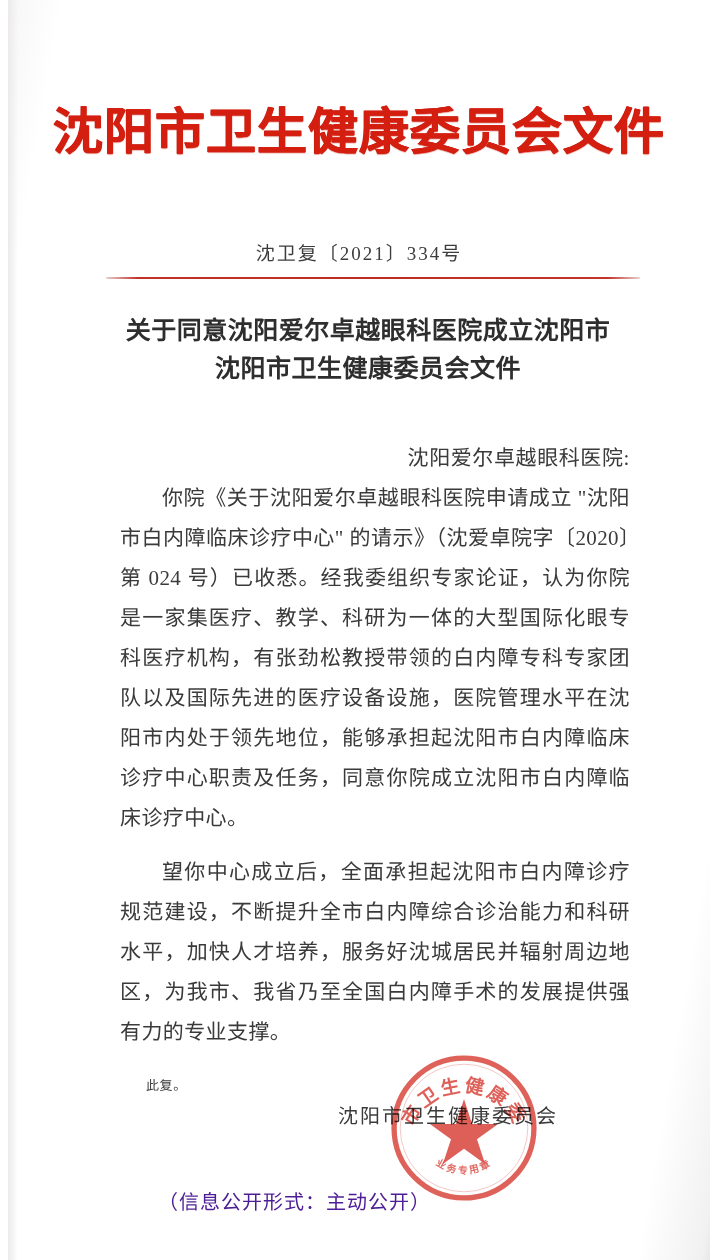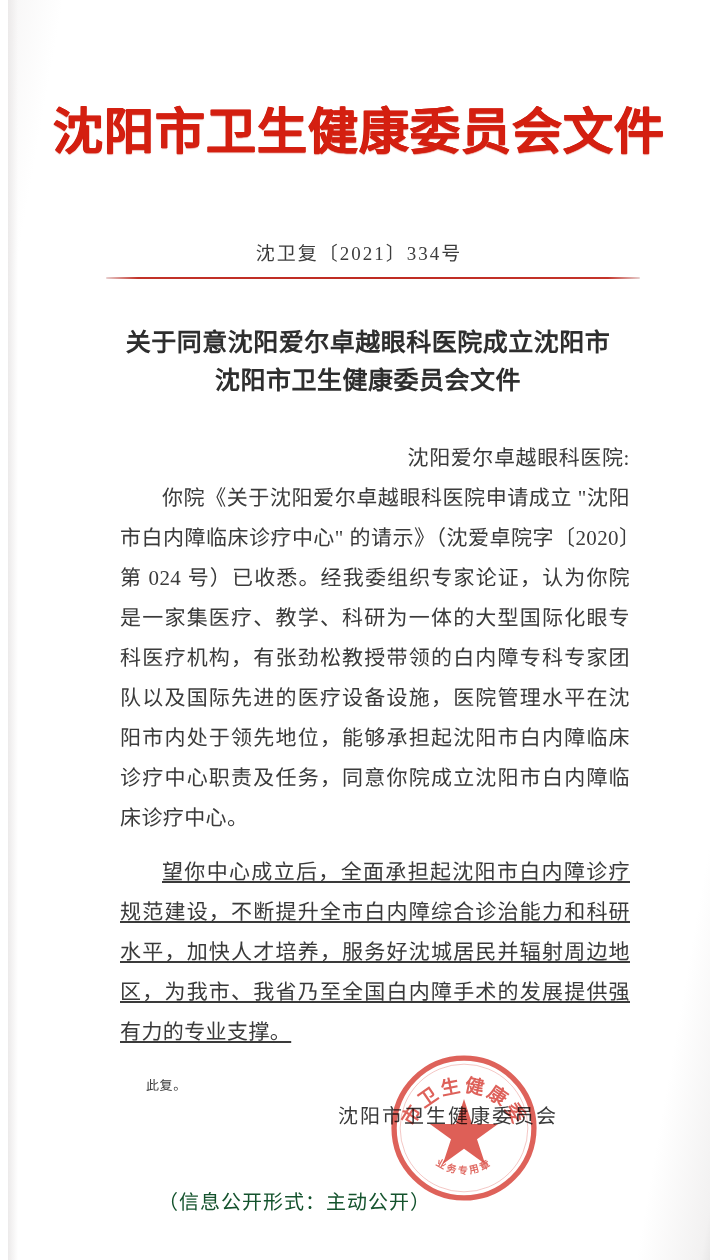--- a/index.html
+++ b/index.html
@@ -79,21 +79,21 @@
     width: 534px;
     height: 2px;
     background: linear-gradient(to right, #e8cfcf 0%, #c23228 6%, #bf2b22 50%, #c4342a 94%, #e7d0cf 100%);
     border-radius: 1px;
   }
 
   
   .subject {
     position: absolute;
     left: 100px;
-    top: 324px;
+    top: 312px;
     width: 520px;
     text-align: center;
     font-size: 25px;
     font-weight: bold;
     line-height: 38px;
     color: #2e2e2e;
     letter-spacing: 0.5px;
   }
   .subject .line { display: block; }
 
@@ -113,21 +113,21 @@
   }
   .para {
     font-size: 21px;
     line-height: 40px;
     letter-spacing: 0.4px;
     text-align: justify;
     text-justify: inter-character;
     text-indent: 2em;
     margin: 0;
   }
-  .para + .para { margin-top: 14px; text-decoration: underline; }
+  .para + .para { margin-top: 14px; }
   .closing {
     font-size: 13px;
     line-height: 40px;
     letter-spacing: 0.6px;
     text-indent: 2em;
     margin: 14px 0 0 0;
   }
 
   
   .signature-block {
@@ -158,21 +158,21 @@
   }
   .seal svg { width: 100%; height: 100%; display: block; }
 
   
   .footer-note {
     position: absolute;
     left: 150px;
     top: 1186px;
     font-size: 20px;
     letter-spacing: 1px;
-    color: #14532d;
+    color: #4c1d95;
   }
 </style>
 </head>
 <body>
 
 <div class="page">
 
   <div class="paper-tint"></div>
   <div class="paper-edge-left"></div>
 

